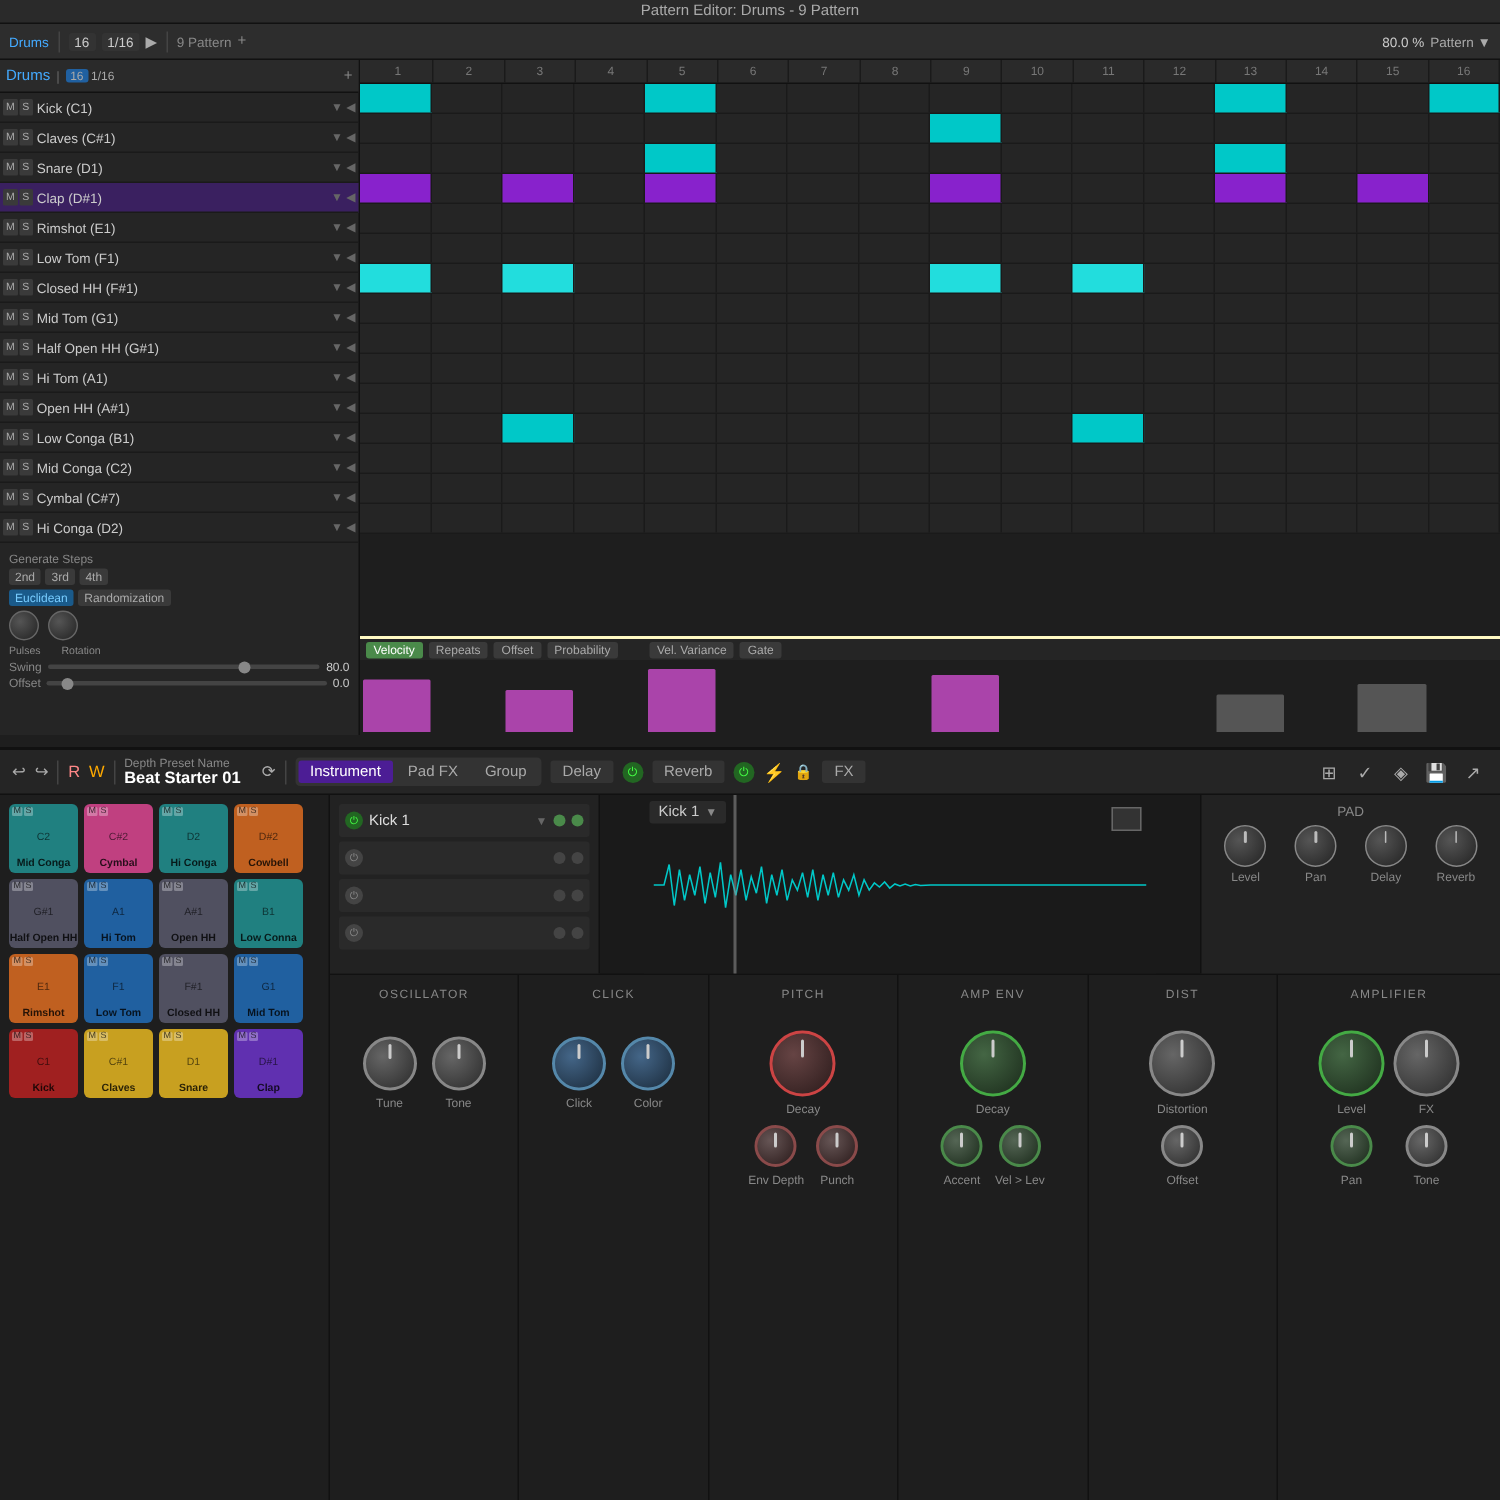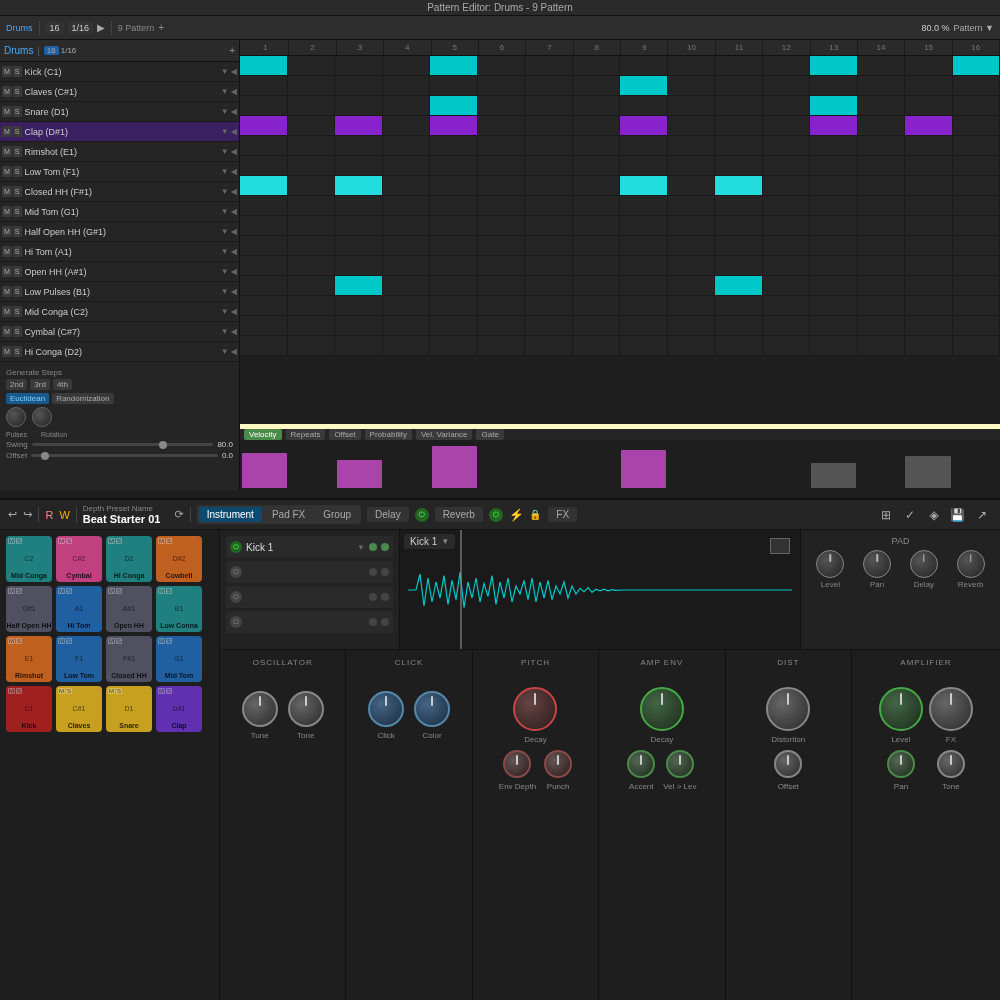--- a/index.html
+++ b/index.html
@@ -271,21 +271,21 @@
 
     .tab-btn {
       color: #aaa;
       font-size: 10px;
       padding: 2px 8px;
       border-radius: 2px;
       cursor: pointer;
     }
 
     .tab-btn.active {
-      background: #0c4a6e;
+      background: #4c1d95;
       color: #fff;
     }
 
     .fx-btn {
       background: #333;
       color: #aaa;
       font-size: 10px;
       padding: 2px 8px;
       border-radius: 2px;
     }
@@ -371,20 +371,21 @@
       flex: 1;
       display: flex;
       flex-direction: column;
       overflow: hidden;
     }
 
     .inst-top {
       display: flex;
       height: 120px;
       border-bottom: 1px solid #111;
+      gap: 29px;
     }
 
     .inst-left {
       width: 180px;
       background: #222;
       border-right: 1px solid #111;
       padding: 6px;
       flex-shrink: 0;
     }
 
@@ -758,21 +759,21 @@
               <span>S</span>
             </div>
       <span class="track-name">Open HH (A#1)</span>
       <span class="track-arrow">▼ ◀</span>
     </div>
           <div class="drum-track">
       <div class="ms-btn">
               <span>M</span>
               <span>S</span>
             </div>
-      <span class="track-name">Low Pulses (B1)</span>
+      <span class="track-name">Low Conga (B1)</span>
       <span class="track-arrow">▼ ◀</span>
     </div>
           <div class="drum-track">
       <div class="ms-btn">
               <span>M</span>
               <span>S</span>
             </div>
       <span class="track-name">Mid Conga (C2)</span>
       <span class="track-arrow">▼ ◀</span>
     </div>
@@ -1115,26 +1116,26 @@
             <div class="grid-cell"></div>
             <div class="grid-cell"></div>
             <div class="grid-cell"></div>
             <div class="grid-cell"></div>
             <div class="grid-cell"></div>
             <div class="grid-cell"></div>
             <div class="grid-cell"></div>
           </div>
         </div>
 
-      <div style="height:16px;background:#252525;border-top:5px solid #fef9c3;display:flex;align-items:center;padding:0 4px;gap:4px;" id="vel-tabs">
+      <div style="height:16px;background:#252525;border-top:2px solid #fef9c3;display:flex;align-items:center;padding:0 4px;gap:4px;" id="vel-tabs">
       <span style="font-size: 8px; padding: 1px 5px; border-radius: 2px; cursor: pointer; background: rgb(74, 138, 74); color: rgb(255, 255, 255);">Velocity</span>
           <span style="font-size: 8px; padding: 1px 5px; border-radius: 2px; cursor: pointer; background: rgb(58, 58, 58); color: rgb(170, 170, 170);">Repeats</span>
           <span style="font-size: 8px; padding: 1px 5px; border-radius: 2px; cursor: pointer; background: rgb(58, 58, 58); color: rgb(170, 170, 170);">Offset</span>
           <span style="font-size: 8px; padding: 1px 5px; border-radius: 2px; cursor: pointer; background: rgb(58, 58, 58); color: rgb(170, 170, 170);">Probability</span>
-          <span style="font-size: 8px; padding: 1px 5px; border-radius: 2px; cursor: pointer; background: rgb(58, 58, 58); color: rgb(170, 170, 170);">Vel. Variance</span>
+          <span style="font-size: 8px; padding: 1px 5px; border-radius: 2px; cursor: pointer; background: rgb(58, 58, 58); color: rgb(170, 170, 170); margin-left: 17px;">Vel. Variance</span>
           <span style="font-size: 8px; padding: 1px 5px; border-radius: 2px; cursor: pointer; background: rgb(58, 58, 58); color: rgb(170, 170, 170);">Gate</span>
         </div>
       <div style="height:50px;background:#1e1e1e;display:flex;align-items:flex-end;padding:2px;gap:2px;overflow:hidden;" id="vel-bars">
       <div style="width: 6.25%; height: 35px; background: rgb(170, 68, 170); border-radius: 1px 1px 0px 0px;"></div>
           <div style="width: 6.25%; height: 0px; background: rgb(68, 68, 68); border-radius: 1px 1px 0px 0px;"></div>
           <div style="width: 6.25%; height: 28px; background: rgb(170, 68, 170); border-radius: 1px 1px 0px 0px;"></div>
           <div style="width: 6.25%; height: 0px; background: rgb(68, 68, 68); border-radius: 1px 1px 0px 0px;"></div>
           <div style="width: 6.25%; height: 42px; background: rgb(170, 68, 170); border-radius: 1px 1px 0px 0px;"></div>
           <div style="width: 6.25%; height: 0px; background: rgb(68, 68, 68); border-radius: 1px 1px 0px 0px;"></div>
           <div style="width: 6.25%; height: 0px; background: rgb(68, 68, 68); border-radius: 1px 1px 0px 0px;"></div>

